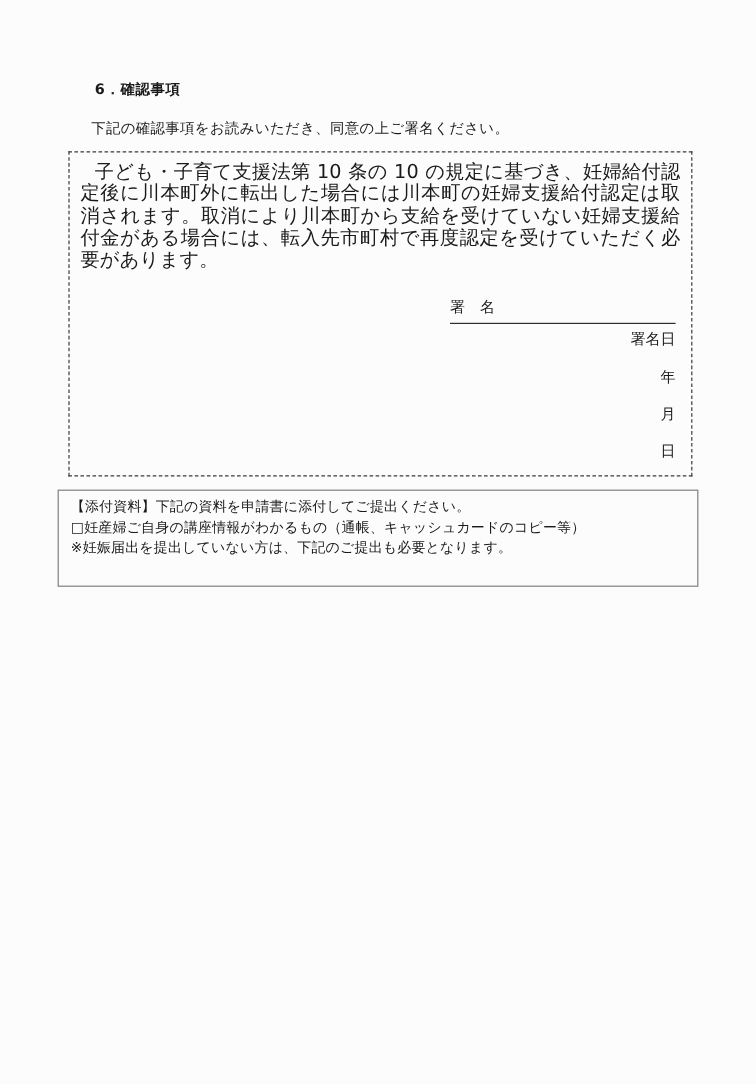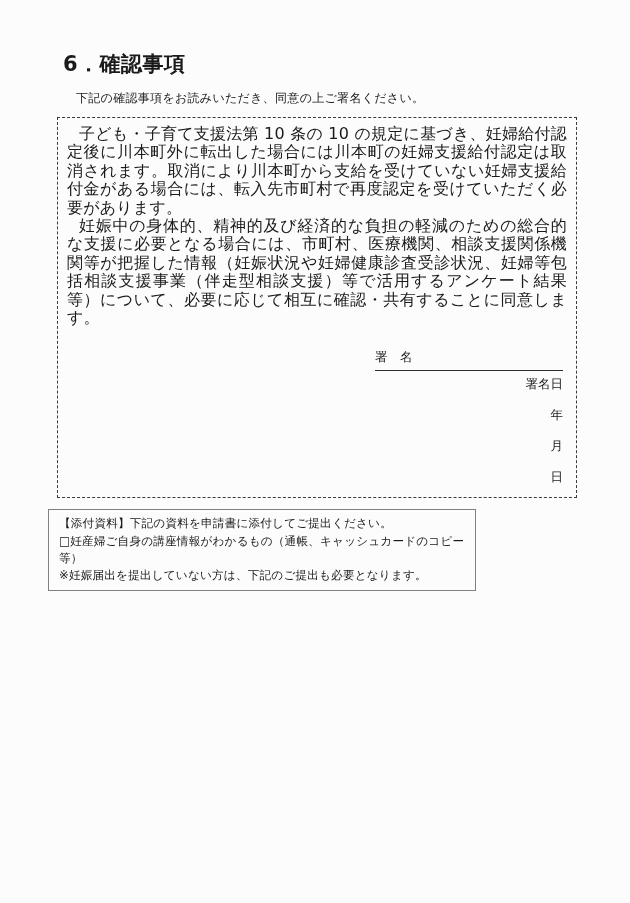--- a/index.html
+++ b/index.html
@@ -11,23 +11,23 @@
     color: #1a1a1a;
     overflow: hidden;
   }
   .page {
     position: relative;
     width: 630px;
     height: 903px;
     box-sizing: border-box;
   }
   .section-title {
-    margin: 0;
+    margin: 16px;
     padding: 50px 0 0 63px;
-    font-size: 21px;
+    font-size: 12px;
     font-weight: 700;
     letter-spacing: 0.5px;
   }
   .instruction {
     margin: 12px 0 0 76px;
     font-size: 12px;
     letter-spacing: 0.3px;
   }
   .consent-box {
     box-sizing: border-box;
@@ -63,42 +63,41 @@
     padding-top: 5px;
     min-height: 16px;
     flex-direction: column;
   }
   .sig-label { white-space: pre; }
   .sig-field { flex: 1; min-height: 14px; }
   .sig-field-day { flex: 0.75; }
   .attachment-box {
     box-sizing: border-box;
     margin: 11px 0 0 48px;
-    width: 428px;
+    width: 534px;
     border: 1px solid #808080;
-    padding: 5px 10px 6px 10px;
+    padding: 5px 10px 22px 10px;
     font-size: 11.6px;
     line-height: 17.2px;
     letter-spacing: 0.2px;
   }
   .attach-line { margin: 0; }
   .checkbox-glyph { display: inline; }
 </style>
 </head>
 <body>
 
 <div class="page">
 
   <h1 class="section-title">6．確認事項</h1>
 
   <p class="instruction">下記の確認事項をお読みいただき、同意の上ご署名ください。</p>
 
   <div class="consent-box">
     <p class="consent-para">子ども・子育て支援法第 10 条の 10 の規定に基づき、妊婦給付認定後に川本町外に転出した場合には川本町の妊婦支援給付認定は取消されます。取消により川本町から支給を受けていない妊婦支援給付金がある場合には、転入先市町村で再度認定を受けていただく必要があります。</p>
-    <p class="consent-para">妊娠中の身体的、精神的及び経済的な負担の軽減のための総合的な支援に必要となる場合には、市町村、医療機関、相談支援関係機関等が把握した情報（妊娠状況や妊婦健康診査受診状況、妊婦等包括相談支援事業（伴走型相談支援）等で活用するアンケート結果等）について、必要に応じて相互に確認・共有することに同意します。</p>
 
     <div class="sig-block">
       <div class="sig-row-name">
         <span class="sig-label">署　名</span>
         <span class="sig-field"></span>
       </div>
       <div class="sig-row-date">
         <span class="sig-label">署名日</span>
         <span class="sig-field"></span>
         <span class="sig-label">年</span>

